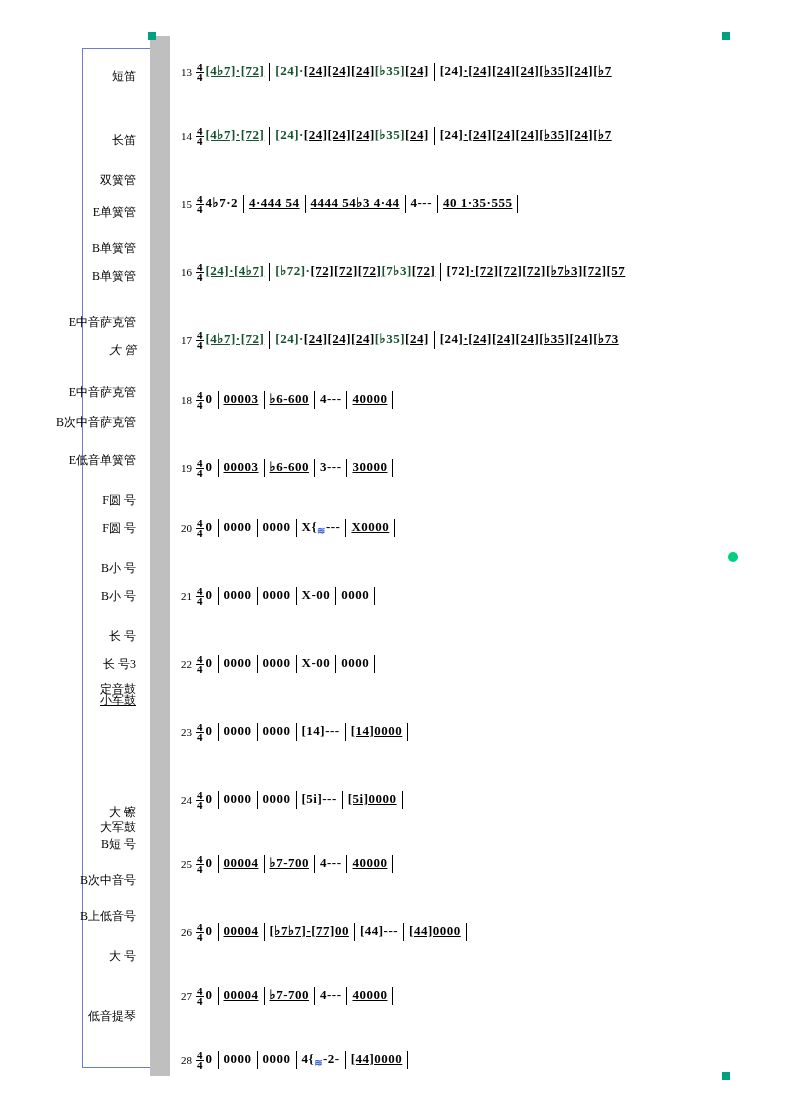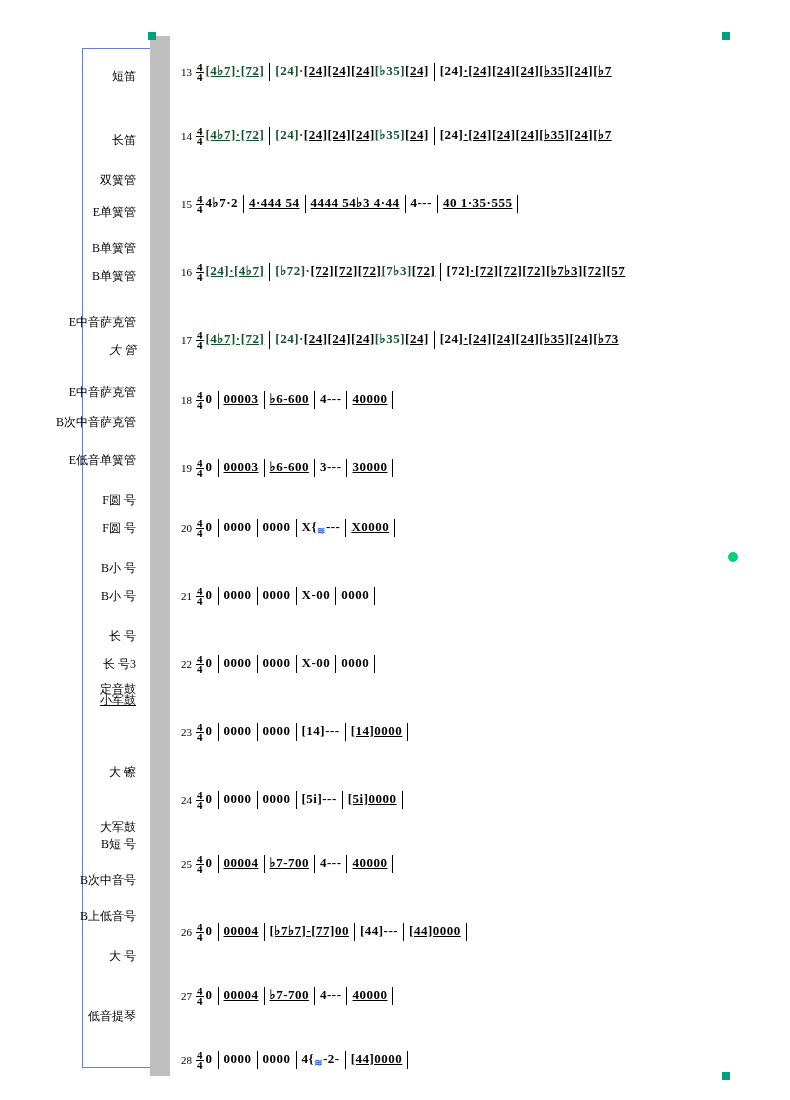--- a/index.html
+++ b/index.html
@@ -128,21 +128,21 @@
     <div class="instr" style="top: 378px;">B次中音萨克管</div>
     <div class="instr" style="top: 416px;">E低音单簧管</div>
     <div class="instr" style="top: 456px;">F圆  号</div>
     <div class="instr" style="top: 484px;">F圆  号</div>
     <div class="instr" style="top: 524px;">B小  号</div>
     <div class="instr" style="top: 552px;">B小  号</div>
     <div class="instr" style="top: 592px;">长  号</div>
     <div class="instr" style="top: 620px; margin-left: 12px;">长  号3</div>
     <div class="instr" style="top: 645px; font-family: Liberation Mono, monospace;">定音鼓</div>
     <div class="instr" style="top: 656px; text-decoration: underline;">小军鼓</div>
-    <div class="instr" style="top: 728px; margin-left: 36px;">大  镲</div>
+    <div class="instr" style="top: 768px; margin-left: 36px;">大  镲</div>
     <div class="instr" style="top: 783px;">大军鼓</div>
     <div class="instr" style="top: 800px;">B短  号</div>
     <div class="instr" style="top: 836px;">B次中音号</div>
     <div class="instr" style="top: 872px;">B上低音号</div>
     <div class="instr" style="top: 912px;">大  号</div>
     <div class="instr" style="top: 940px; margin-top: 32px;">低音提琴</div>
   </div>
 
 <div class="score-area">
   <div class="gray-bar"></div>

